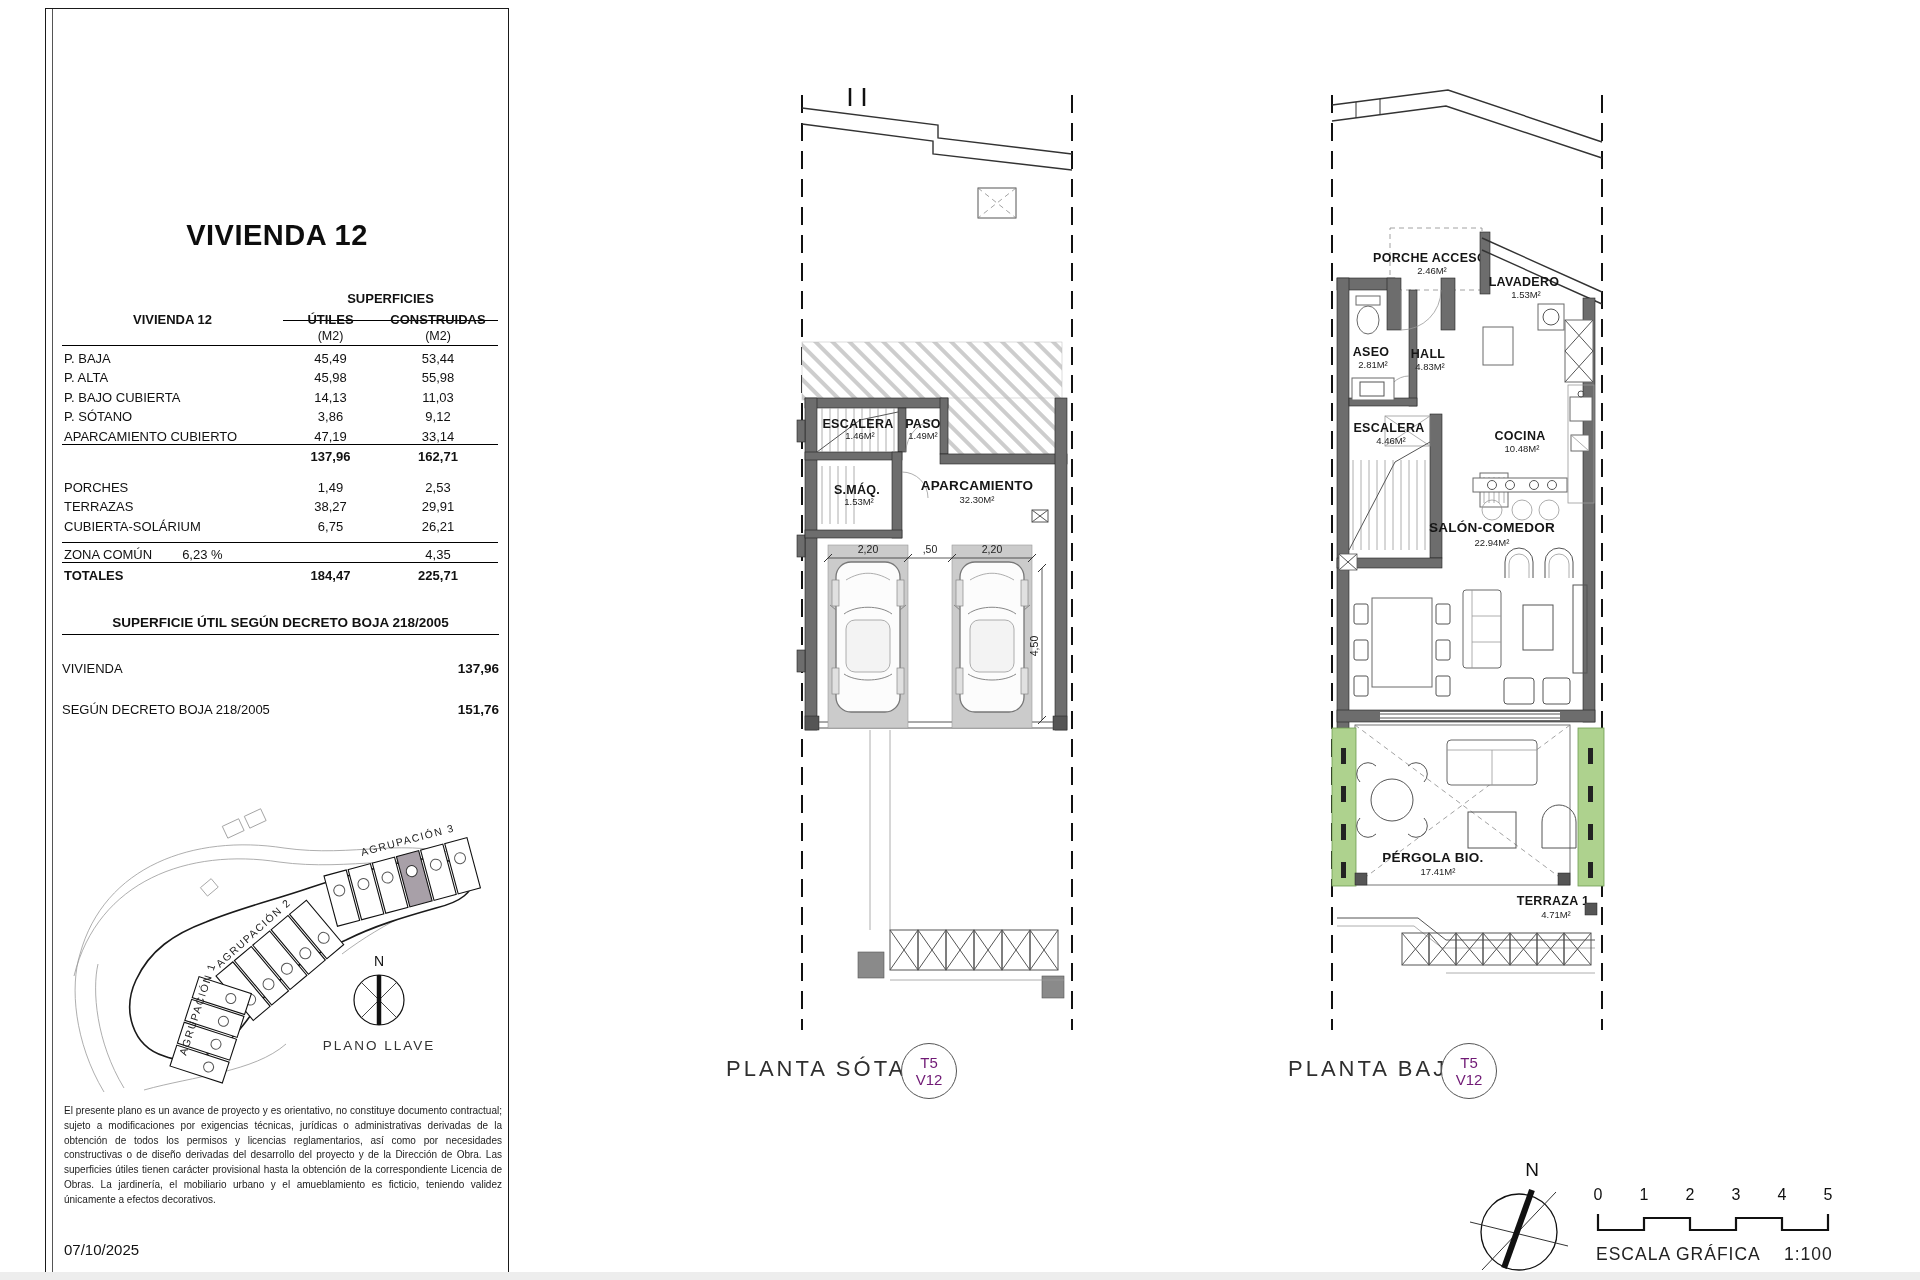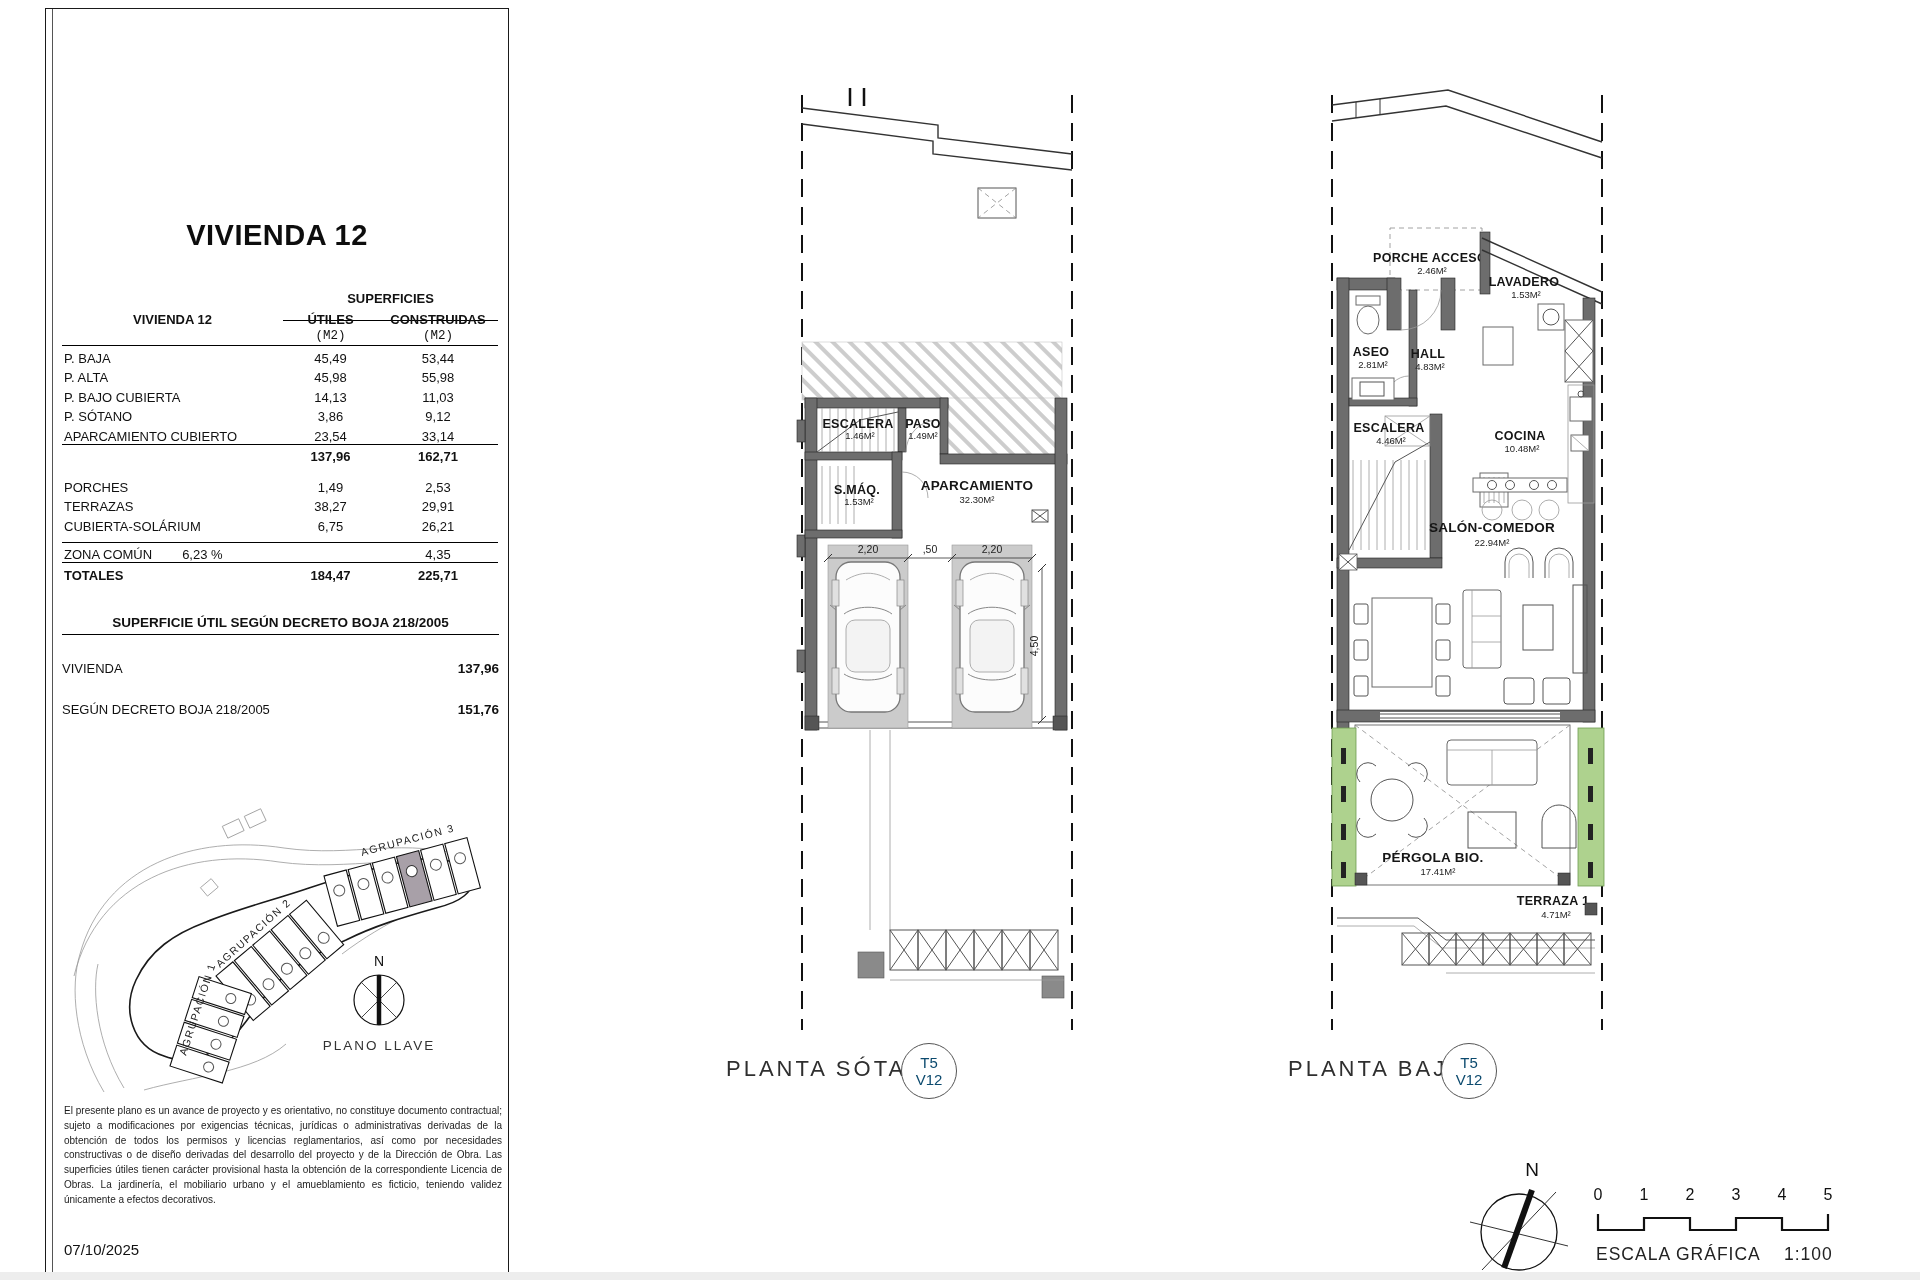--- a/index.html
+++ b/index.html
@@ -16,40 +16,40 @@
   .surface-table{position:absolute;left:16px;top:282px;width:436px;font-size:13px;}
   .trow{display:grid;grid-template-columns:221px 95px 120px;align-items:end;height:19.5px;}
   .trow .lbl{text-align:left;padding-left:2px;}
   .trow .num{text-align:center;}
   .trow.bold{font-weight:bold;}
   .hdr-group{display:grid;grid-template-columns:221px 215px;height:18px;align-items:end;}
   .hdr-group .grp{text-align:center;font-weight:bold;border-bottom:1px solid #000;padding-bottom:14px;}
   .hdr-cols{display:grid;grid-template-columns:221px 95px 120px;height:18px;align-items:end;font-weight:bold;}
   .hdr-cols div{text-align:center;}
   .hdr-units{display:grid;grid-template-columns:221px 95px 120px;height:16px;align-items:end;
-             border-bottom:1.5px solid #000;padding-bottom:2px;font-family:Liberation Mono, monospace;}
+             border-bottom:1.5px solid #000;padding-bottom:2px;}
   .hdr-units div{text-align:center;font-size:12.5px;}
   .rule-top{border-top:1.2px solid #000;}
   .rule-bot{border-bottom:1.2px solid #000;}
   .spacer11{height:11px;} .spacer8{height:8px;}
   .zona-lbl{display:flex;gap:30px;}
   .decreto{position:absolute;left:16px;top:606px;width:437px;}
   .decreto .dtitle{text-align:center;font-weight:bold;font-size:13.5px;
                    border-bottom:1.5px solid #000;padding-bottom:4px;}
   .decreto .drow{display:flex;justify-content:space-between;margin-top:26px;font-size:13px;gap:40px;}
   .decreto .drow .dval{font-weight:bold;font-size:13.5px;}
   .disclaimer{position:absolute;left:18px;top:1095px;width:438px;font-size:10px;
               line-height:1.48;text-align:justify;color:#1c1c1c;}
   .sheet-date{position:absolute;left:18px;top:1232px;font-size:15px;color:#111;}
 
   
   .plan-caption{position:absolute;font-size:22px;letter-spacing:3px;color:#2f2f2f;font-weight:400;}
   .badge{position:absolute;width:54px;height:54px;border:1.3px solid #555;border-radius:50%;
          display:flex;flex-direction:column;align-items:center;justify-content:center;
-         font-size:15px;font-weight:500;color:#0c4a6e;line-height:1.15;background:#fff;}
+         font-size:15px;font-weight:500;color:#701a75;line-height:1.15;background:#fff;}
 
   
   svg{position:absolute;overflow:visible;}
   .w{fill:#6d6d6d;stroke:#222;stroke-width:.6;}
   .wd{fill:#555;stroke:#222;stroke-width:.5;}
   .thin{fill:none;stroke:#555;stroke-width:1;}
   .lt{fill:none;stroke:#999;stroke-width:.8;}
   .furn{fill:#fff;stroke:#6a6a6a;stroke-width:1;}
   .dash{fill:none;stroke:#111;stroke-width:2;stroke-dasharray:18 10;}
   .dashlt{fill:none;stroke:#8a8a8a;stroke-width:.8;stroke-dasharray:5 4;}
@@ -105,21 +105,21 @@
         <div class="num">14,13</div>
         <div class="num">11,03</div>
       </div>
       <div class="trow">
         <div class="lbl">P. SÓTANO</div>
         <div class="num">3,86</div>
         <div class="num">9,12</div>
       </div>
       <div class="trow rule-bot">
         <div class="lbl">APARCAMIENTO CUBIERTO</div>
-        <div class="num">23,54</div>
+        <div class="num">47,19</div>
         <div class="num">33,14</div>
       </div>
       <div class="trow bold">
         <div class="lbl"></div>
         <div class="num">137,96</div>
         <div class="num">162,71</div>
       </div>
       <div class="spacer11"></div>
       <div class="trow">
         <div class="lbl">PORCHES</div>

